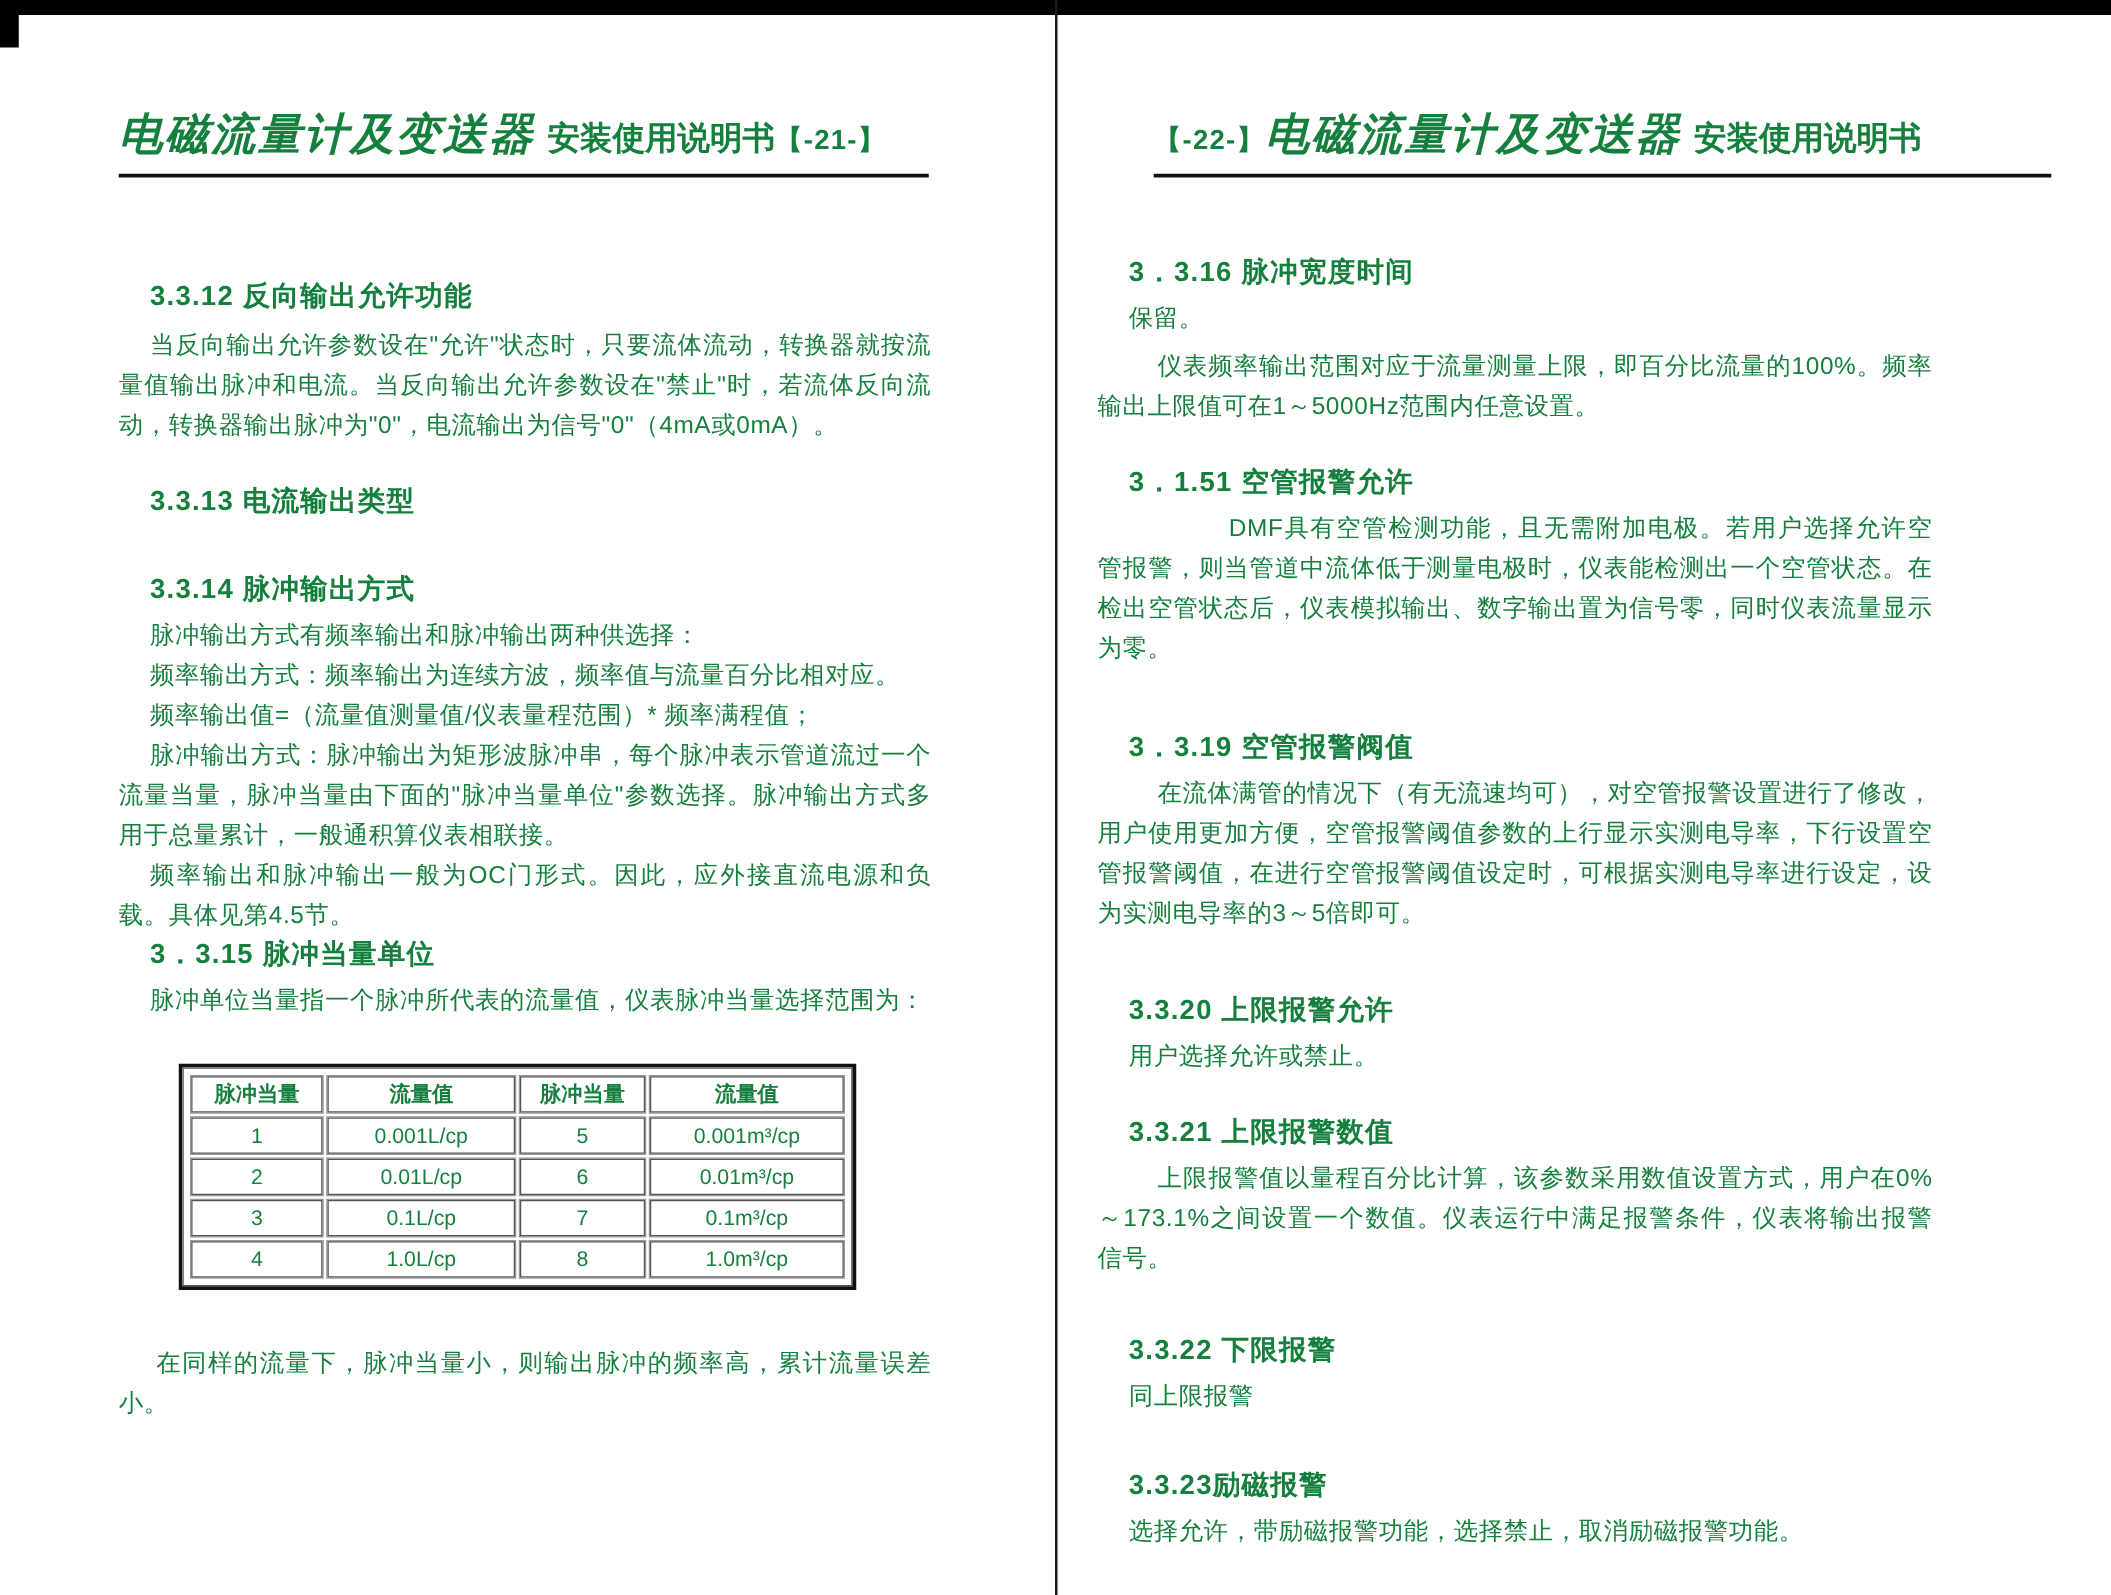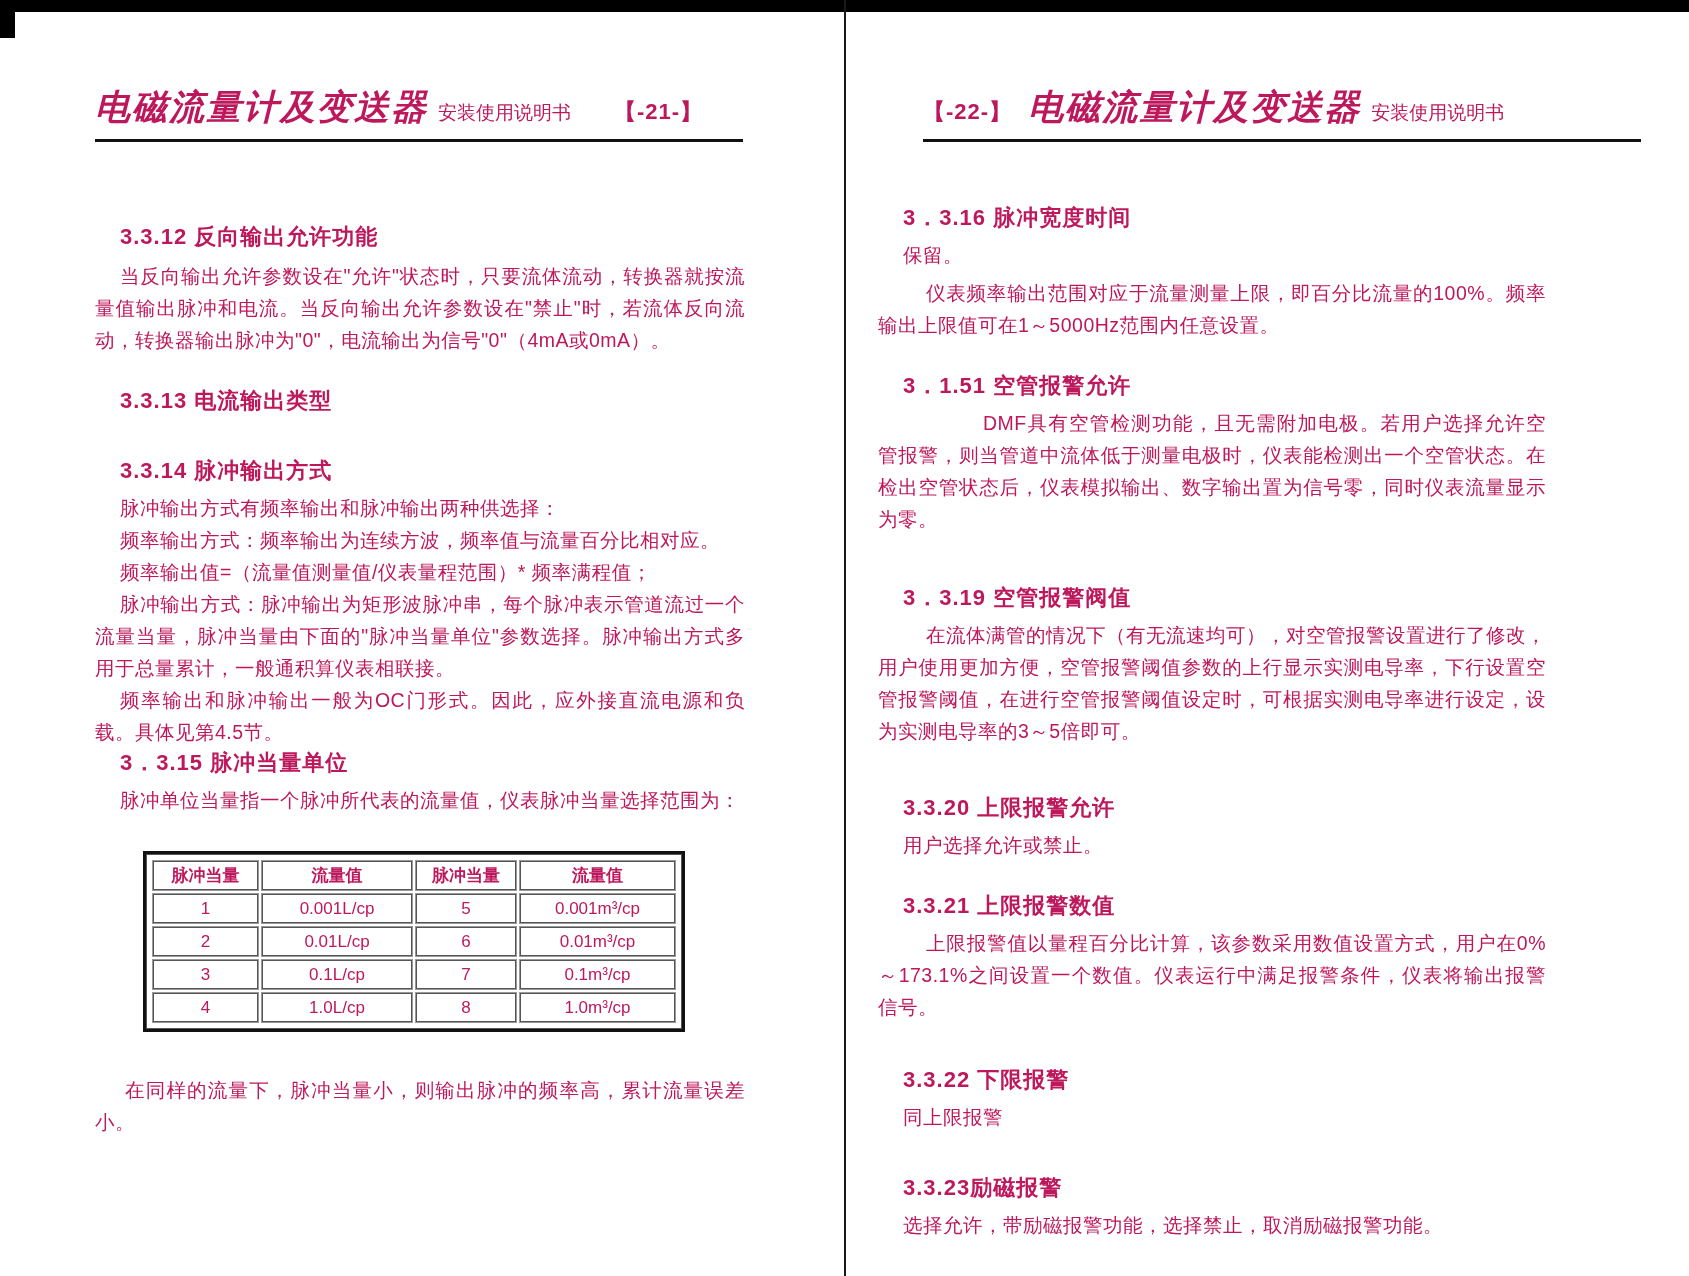--- a/index.html
+++ b/index.html
@@ -1,33 +1,33 @@
 <!DOCTYPE html>
 <html><head>
 <meta charset="utf-8">
 <style>
   html,body{margin:0;padding:0;background:#e8e8e8;}
   .sheet{
     position:relative;
     width:1689px;height:1276px;
     background:#ffffff;
     font-family:"Liberation Sans","DejaVu Sans",sans-serif;
-    color:#be185d;
+    color:#15803d;
     overflow:hidden;
   }
   .scan-top-edge{position:absolute;left:0;top:0;width:1689px;height:12px;background:#000;}
   .scan-corner{position:absolute;left:0;top:0;width:15px;height:38px;background:#000;}
   .page-divider{position:absolute;left:844px;top:0;width:2px;height:1276px;background:#1a1a1a;}
 
   
   .hdr{position:absolute;top:84px;display:flex;align-items:baseline;border-bottom:3px solid #111;padding-bottom:8px;}
   .hdr-left{left:95px;width:648px;}
-  .hdr-right{left:923px;width:718px;gap:16px;}
+  .hdr-right{left:923px;width:718px;}
   .brand{font-family:"Liberation Serif","DejaVu Serif",serif;font-style:italic;font-weight:700;font-size:35px;letter-spacing:2px;white-space:nowrap;}
-  .brand-sub{font-weight:400;font-size:19px;margin-left:10px;white-space:nowrap;}
+  .brand-sub{font-weight:700;font-size:26px;margin-left:10px;white-space:nowrap;}
   .pagenum{font-weight:700;font-size:22px;letter-spacing:1px;white-space:nowrap;}
   .hdr-left .pagenum{margin-left:auto;margin-right:40px;}
   .hdr-right .title-group{margin-left:auto;margin-right:160px;display:flex;align-items:baseline;}
 
   
   .body-col{position:absolute;}
   .body-left{left:95px;top:212px;width:650px;}
   .body-right{left:878px;top:193px;width:668px;}
 
   .h{font-size:22px;font-weight:700;line-height:30px;padding-left:25px;letter-spacing:1px;}

